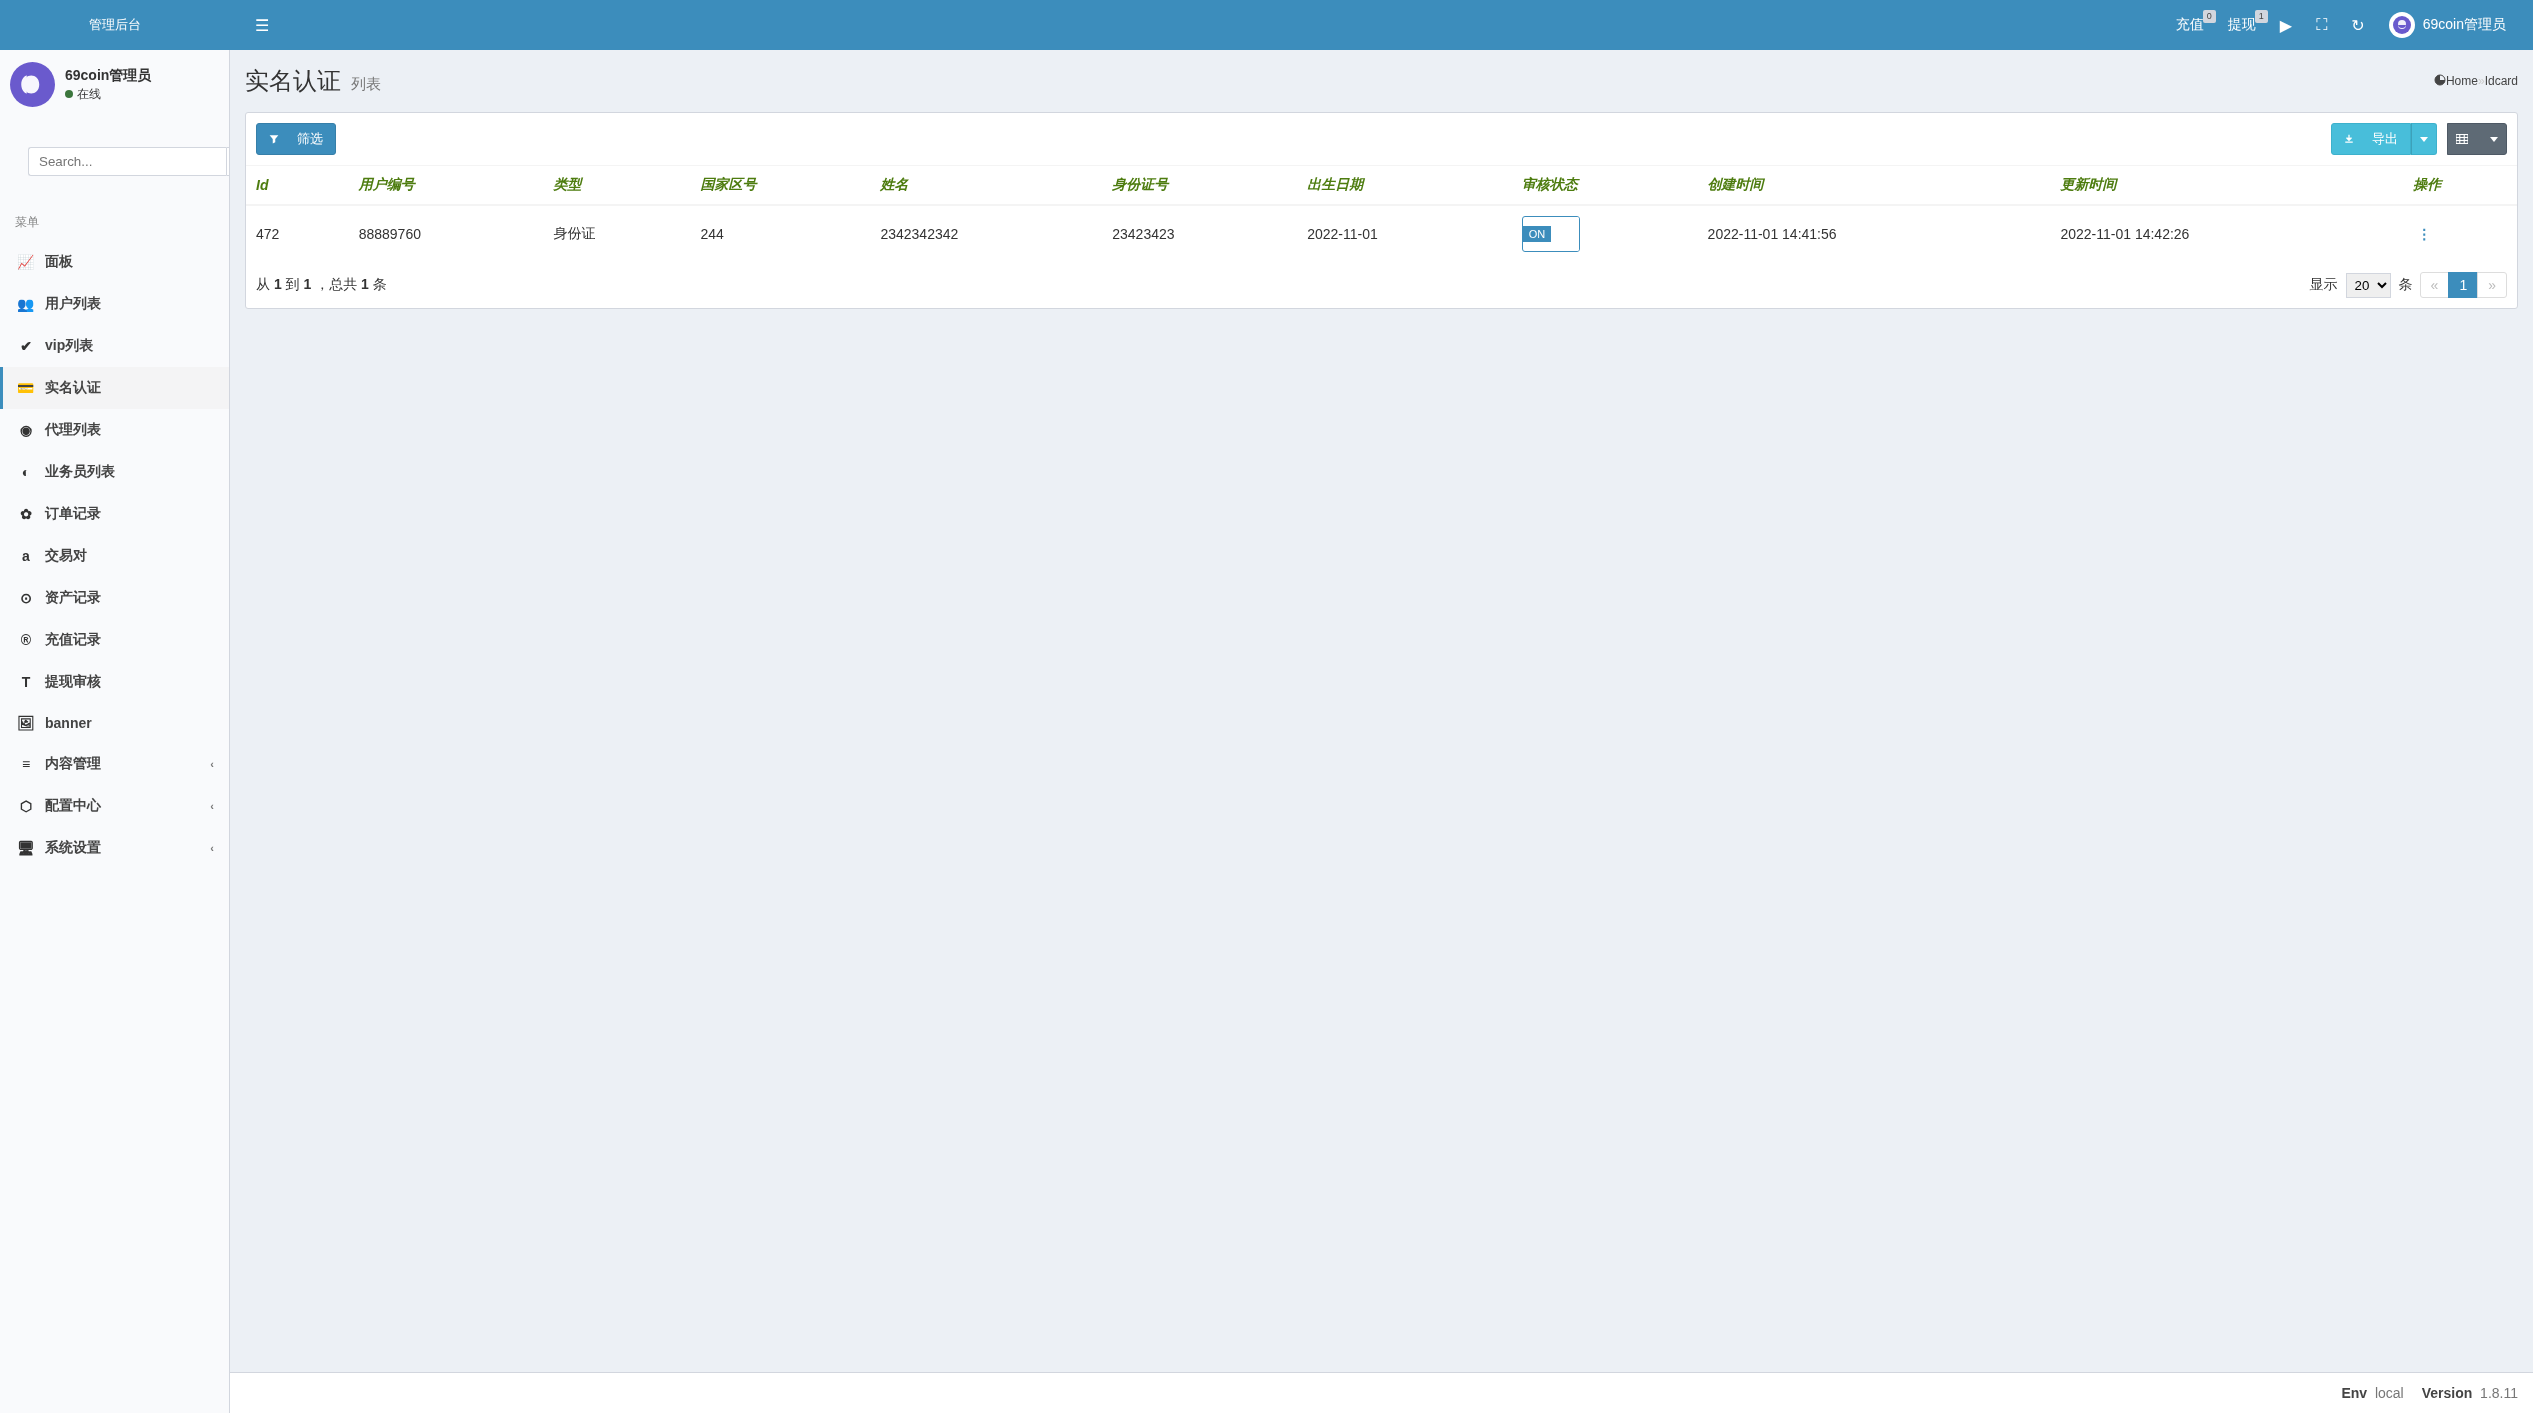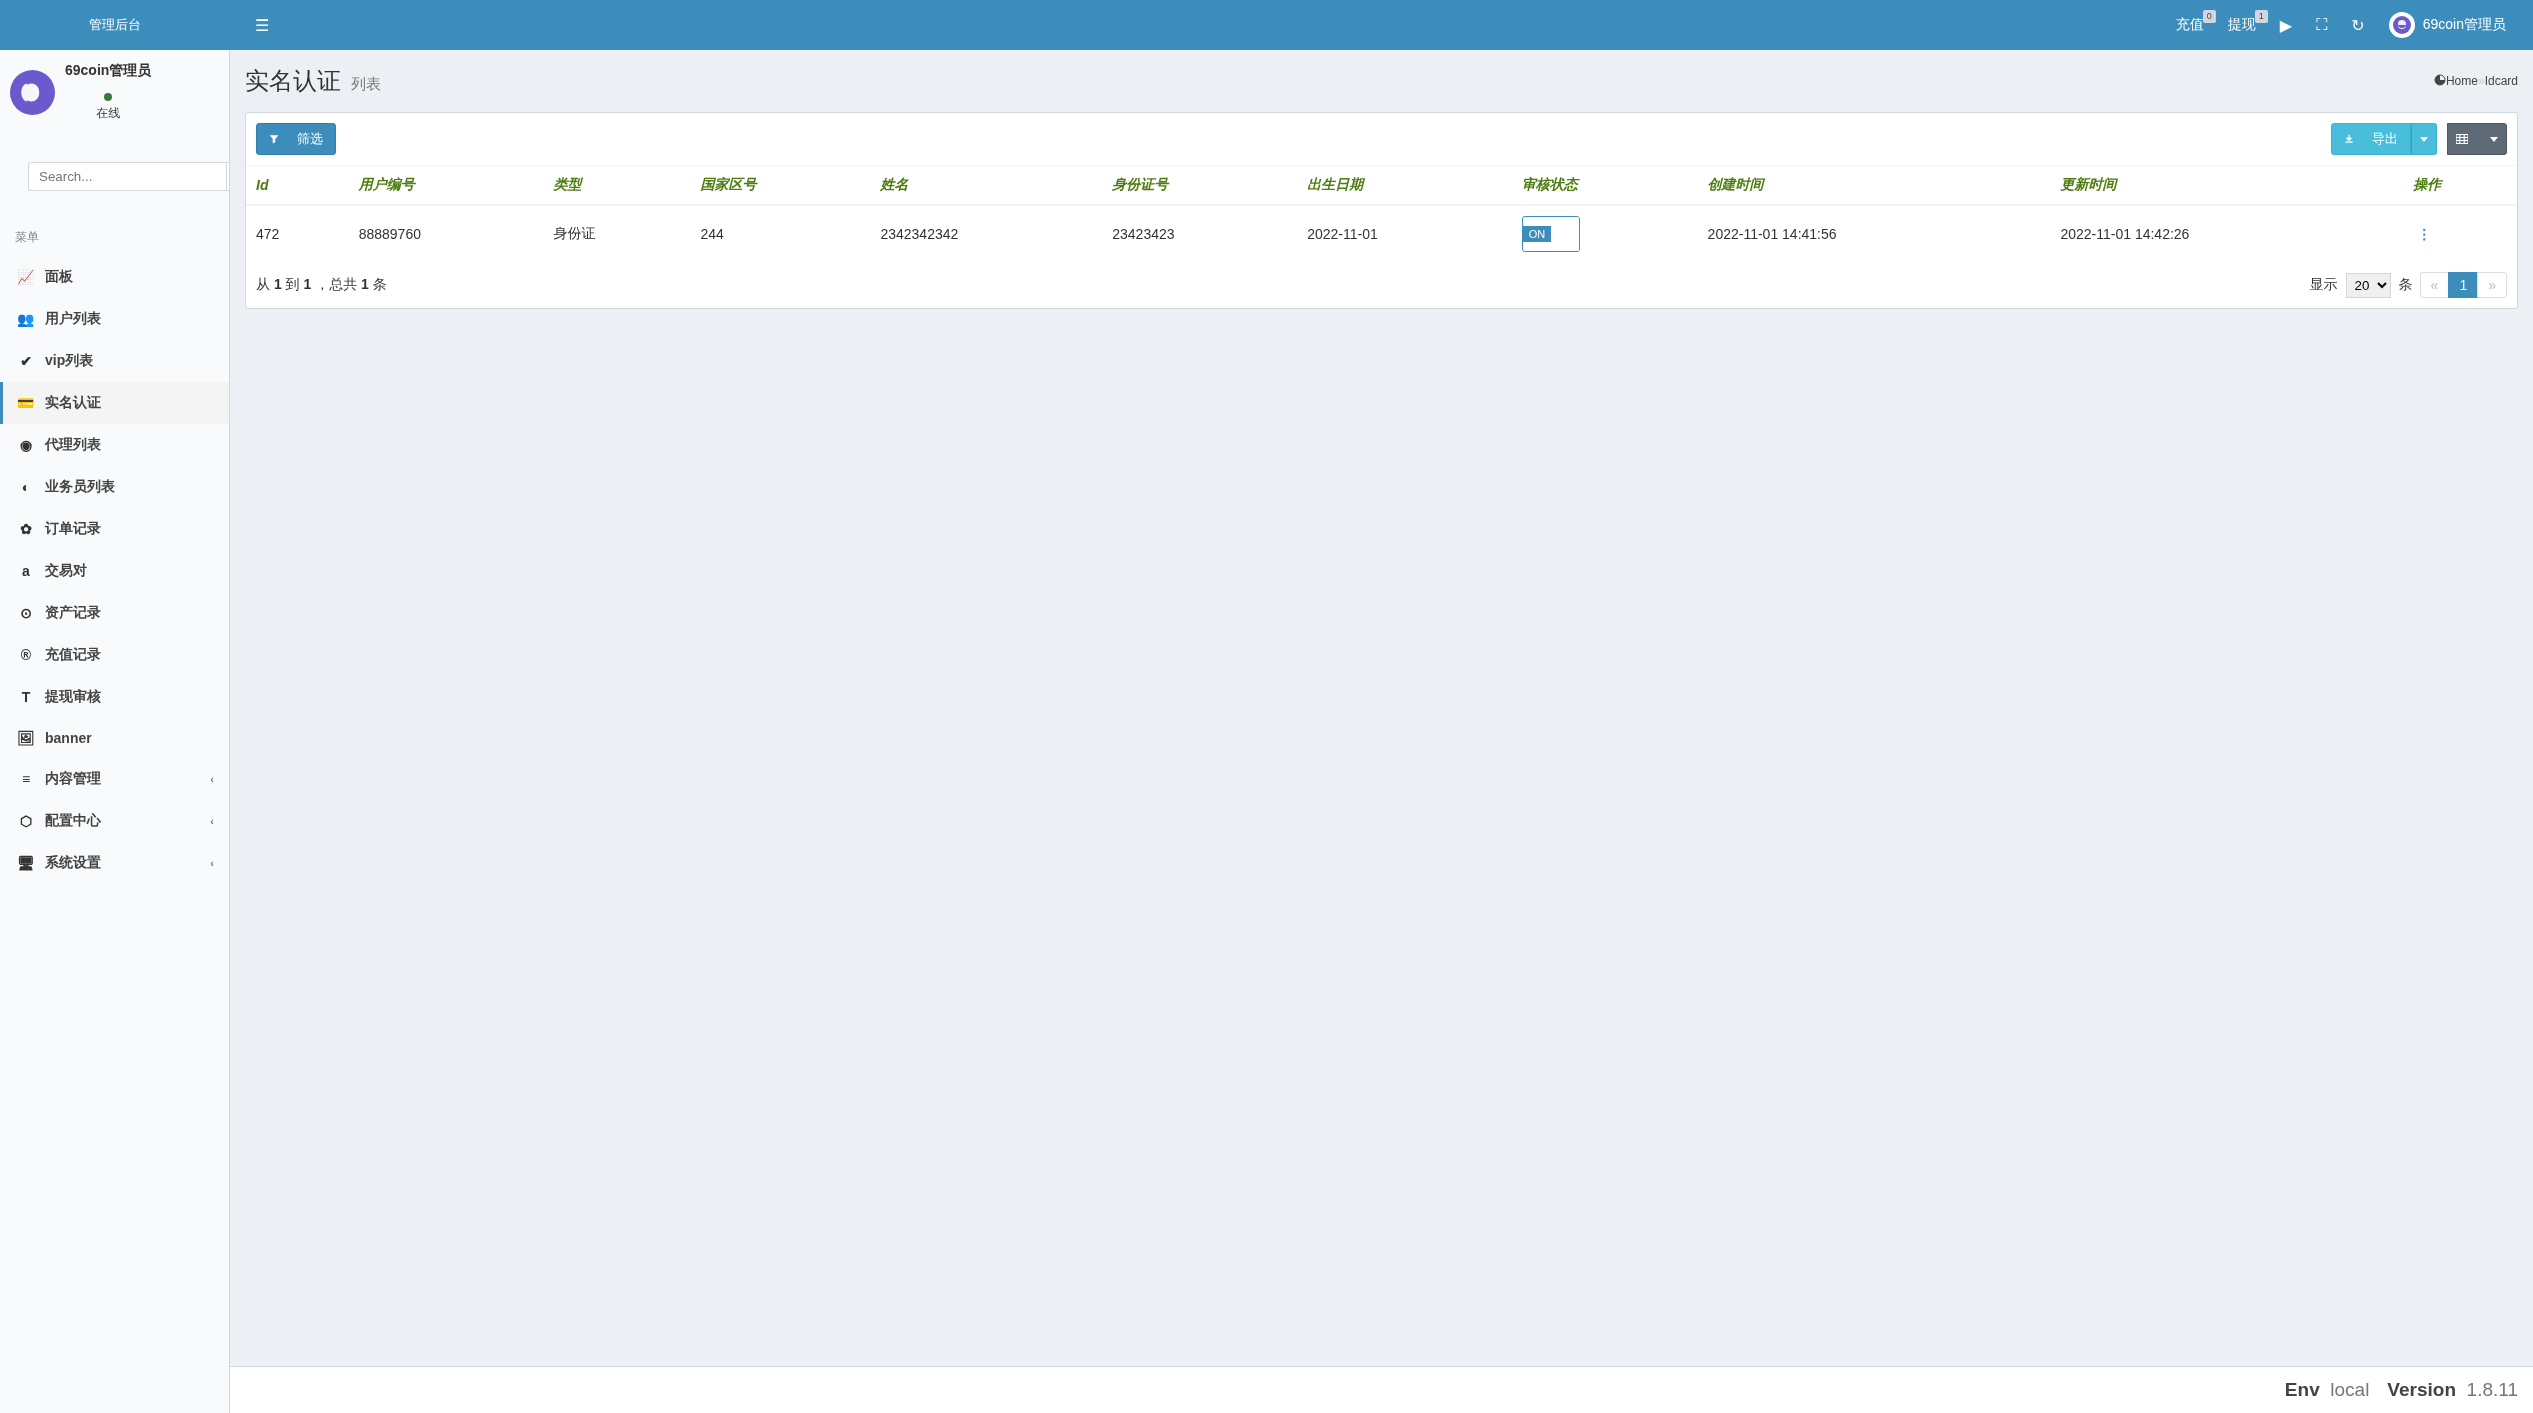--- a/index.html
+++ b/index.html
@@ -103,21 +103,21 @@
 .user-panel-img {
   width: 45px;
   height: 45px;
   border-radius: 50%;
   display: flex;
   align-items: center;
   justify-content: center;
 }
 .user-panel-img svg { width: 45px; height: 45px; }
 .user-panel-info .name { font-weight: 600; color: #333; }
-.user-panel-info .status { font-size: 12px; color: #333; display: flex; align-items: center; gap: 4px; margin-top: 13px; flex-direction: column; }
+.user-panel-info .status { font-size: 12px; color: #333; display: flex; align-items: center; gap: 4px; margin-top: 1px; }
 .status-dot { width: 8px; height: 8px; border-radius: 50%; background: #3c763d; display: inline-block; }
 
 .sidebar-search {
   margin: 28px;
   display: flex;
 }
 .sidebar-search input {
   flex: 1;
   border: 1px solid #d2d6de;
   border-right: none;
@@ -322,21 +322,21 @@
 .pagination li.disabled { color: #bbb; }
 
 .main-footer {
   background: #fff;
   border-top: 1px solid #d2d6de;
   padding: 12px 15px;
   display: flex;
   justify-content: flex-end;
   gap: 18px;
   color: #444;
-  font-size: 19px;
+  font-size: 14px;
   margin-left: 0;
 }
 .main-footer strong { font-weight: 700; }
 .main-footer .muted { color: #777; font-weight: 400; }
 
 .caret-down {
   width: 0; height: 0;
   border-left: 4px solid transparent;
   border-right: 4px solid transparent;
   border-top: 5px solid currentColor;

